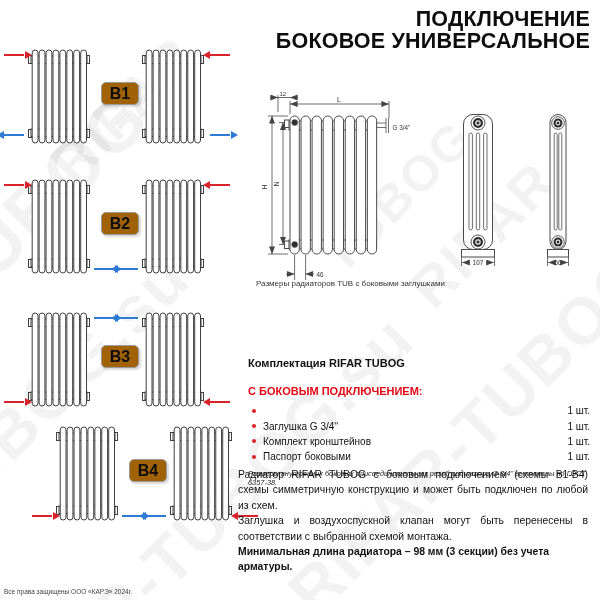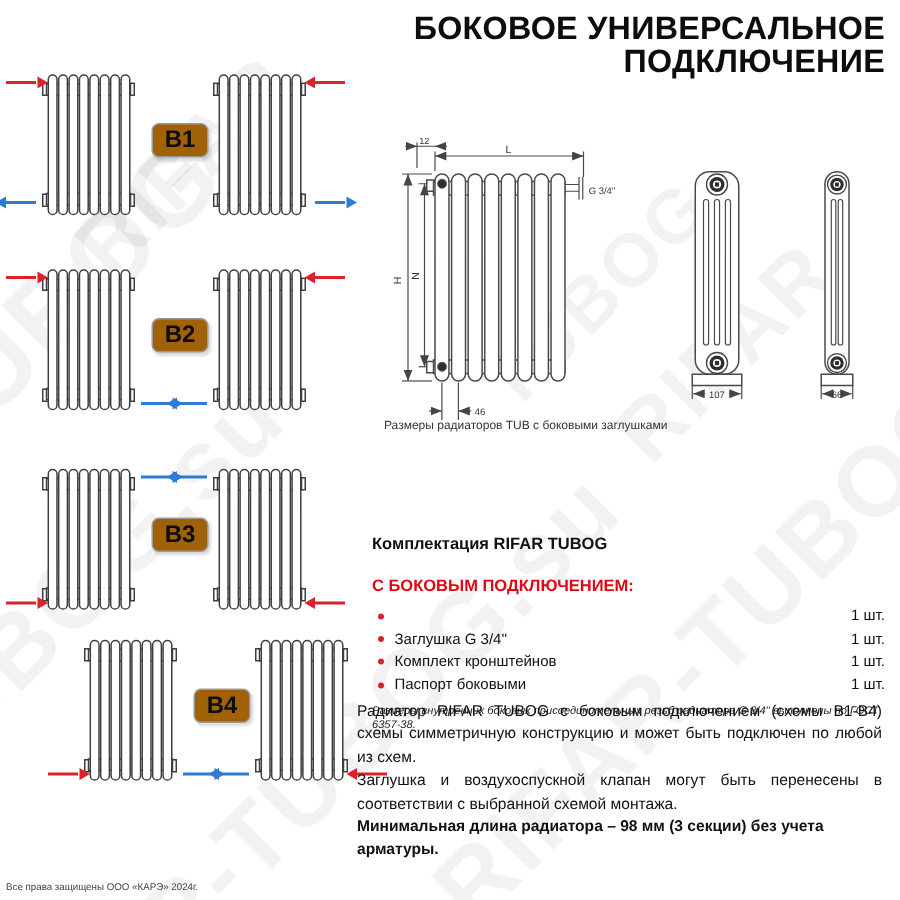--- a/index.html
+++ b/index.html
@@ -63,22 +63,22 @@
       <div class="watermark" style="left: -55px; top: 255px; font-size: 72px;">TUBOG</div>
       <div class="watermark" style="left: 60px; top: 140px; font-size: 56px;">RIFAR</div>
       <div class="watermark" style="left: -70px; top: 475px; font-size: 66px;">TUBOG.su</div>
       <div class="watermark" style="left: -10px; top: 700px; font-size: 66px;">RIFAR-TUBOG.su</div>
       <div class="watermark" style="left: 300px; top: 565px; font-size: 66px;">RIFAR-TUBOG</div>
       <div class="watermark" style="left: 420px; top: 265px; font-size: 56px;">RIFAR</div>
       <div class="watermark" style="left: 330px; top: 235px; font-size: 50px;">TUBOG</div>
     </div>
 
   <header class="layer title">
+    <div>ПОДКЛЮЧЕНИЕ</div>
     <div>БОКОВОЕ УНИВЕРСАЛЬНОЕ</div>
-    <div>ПОДКЛЮЧЕНИЕ</div>
   </header>
 
   <section id="schemes">
       <div class="scheme-row" style="top: 42px;">
         <div class="rad rad-left"><svg width="62" height="97" viewBox="0 0 62 97">
             <g fill="#fff" stroke="#3f3f3f" stroke-width="1">
               <rect x="0.5" y="7.5" width="4" height="8"></rect>
               <rect x="57.5" y="7.5" width="4" height="8"></rect>
               <rect x="0.5" y="81.5" width="4" height="8"></rect>
               <rect x="57.5" y="81.5" width="4" height="8"></rect>

